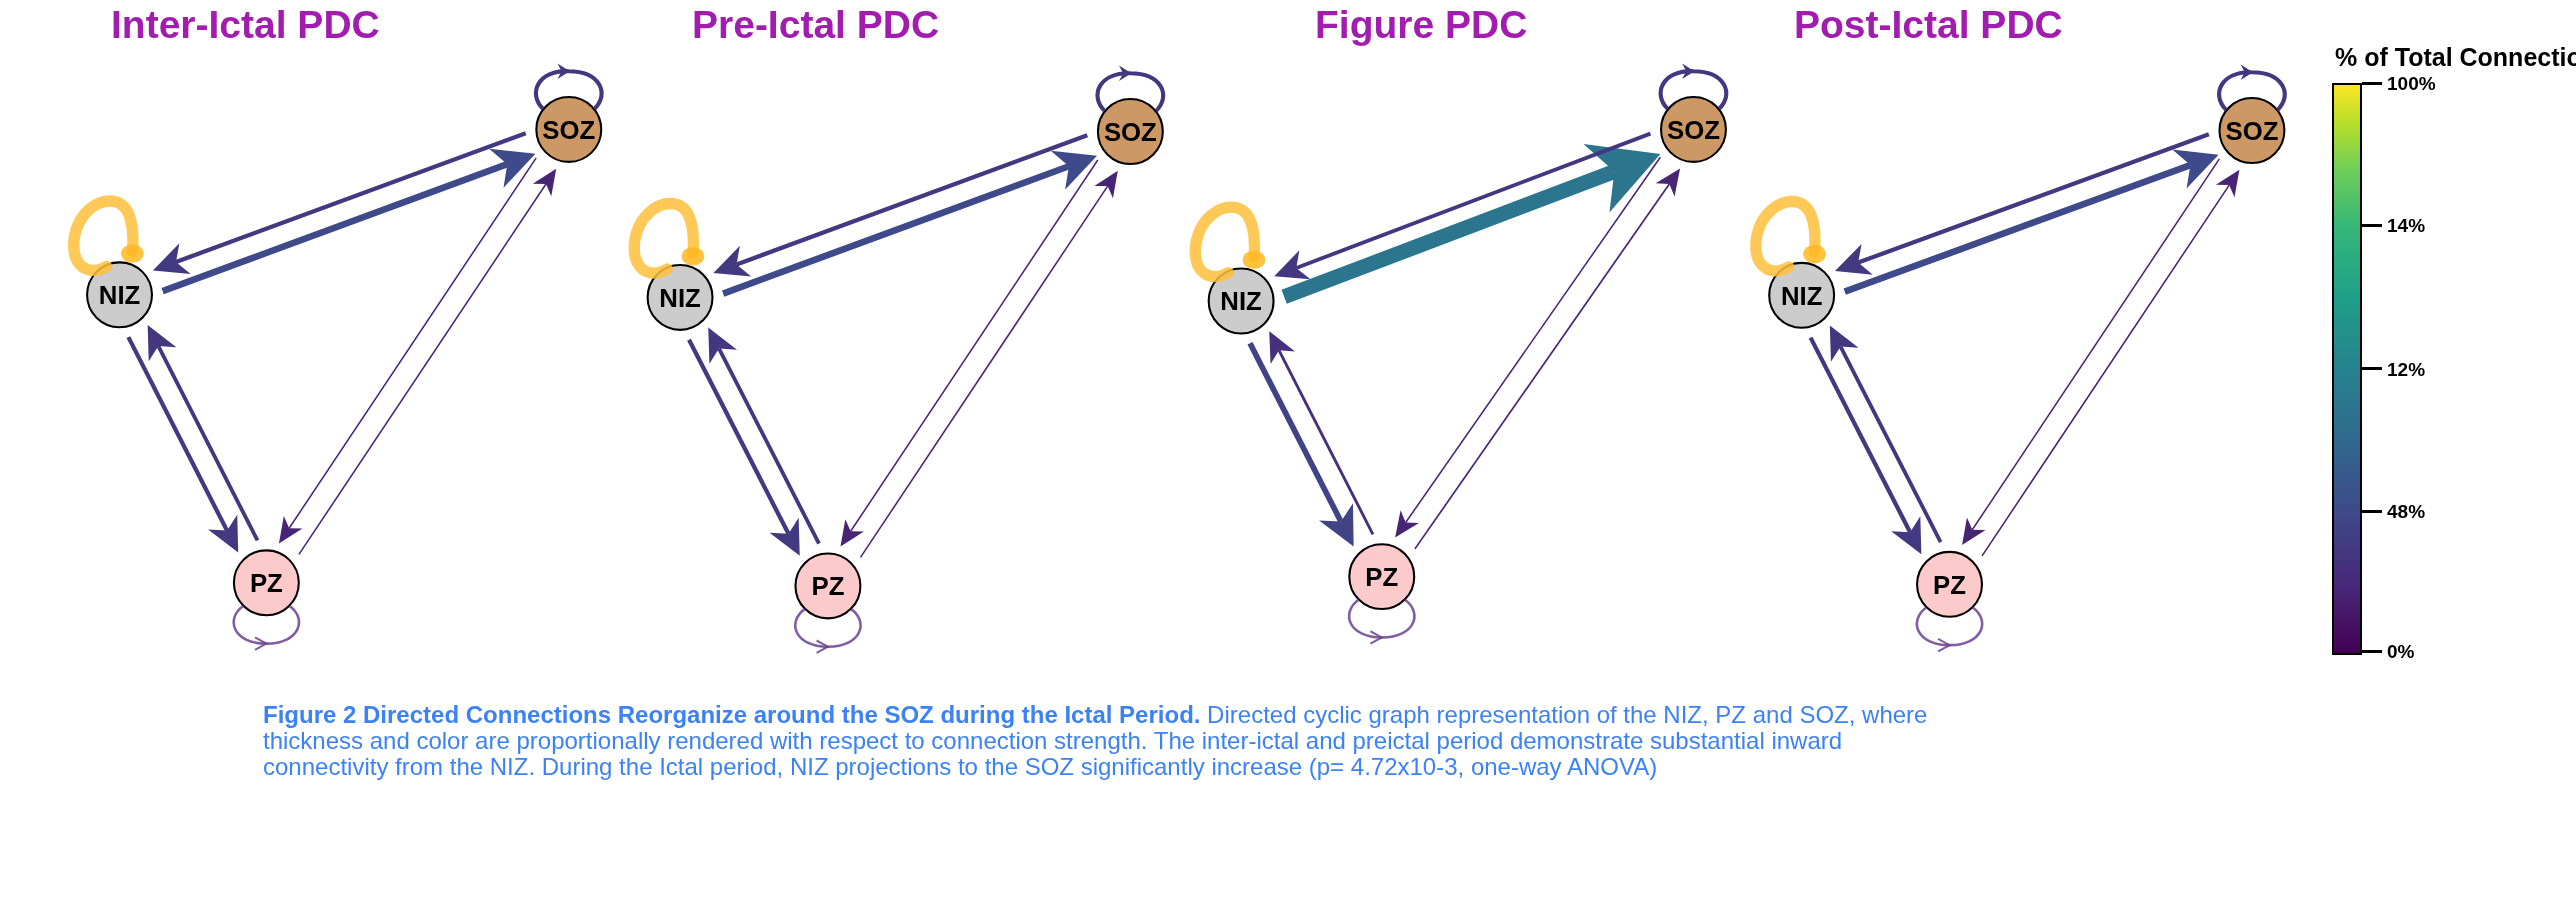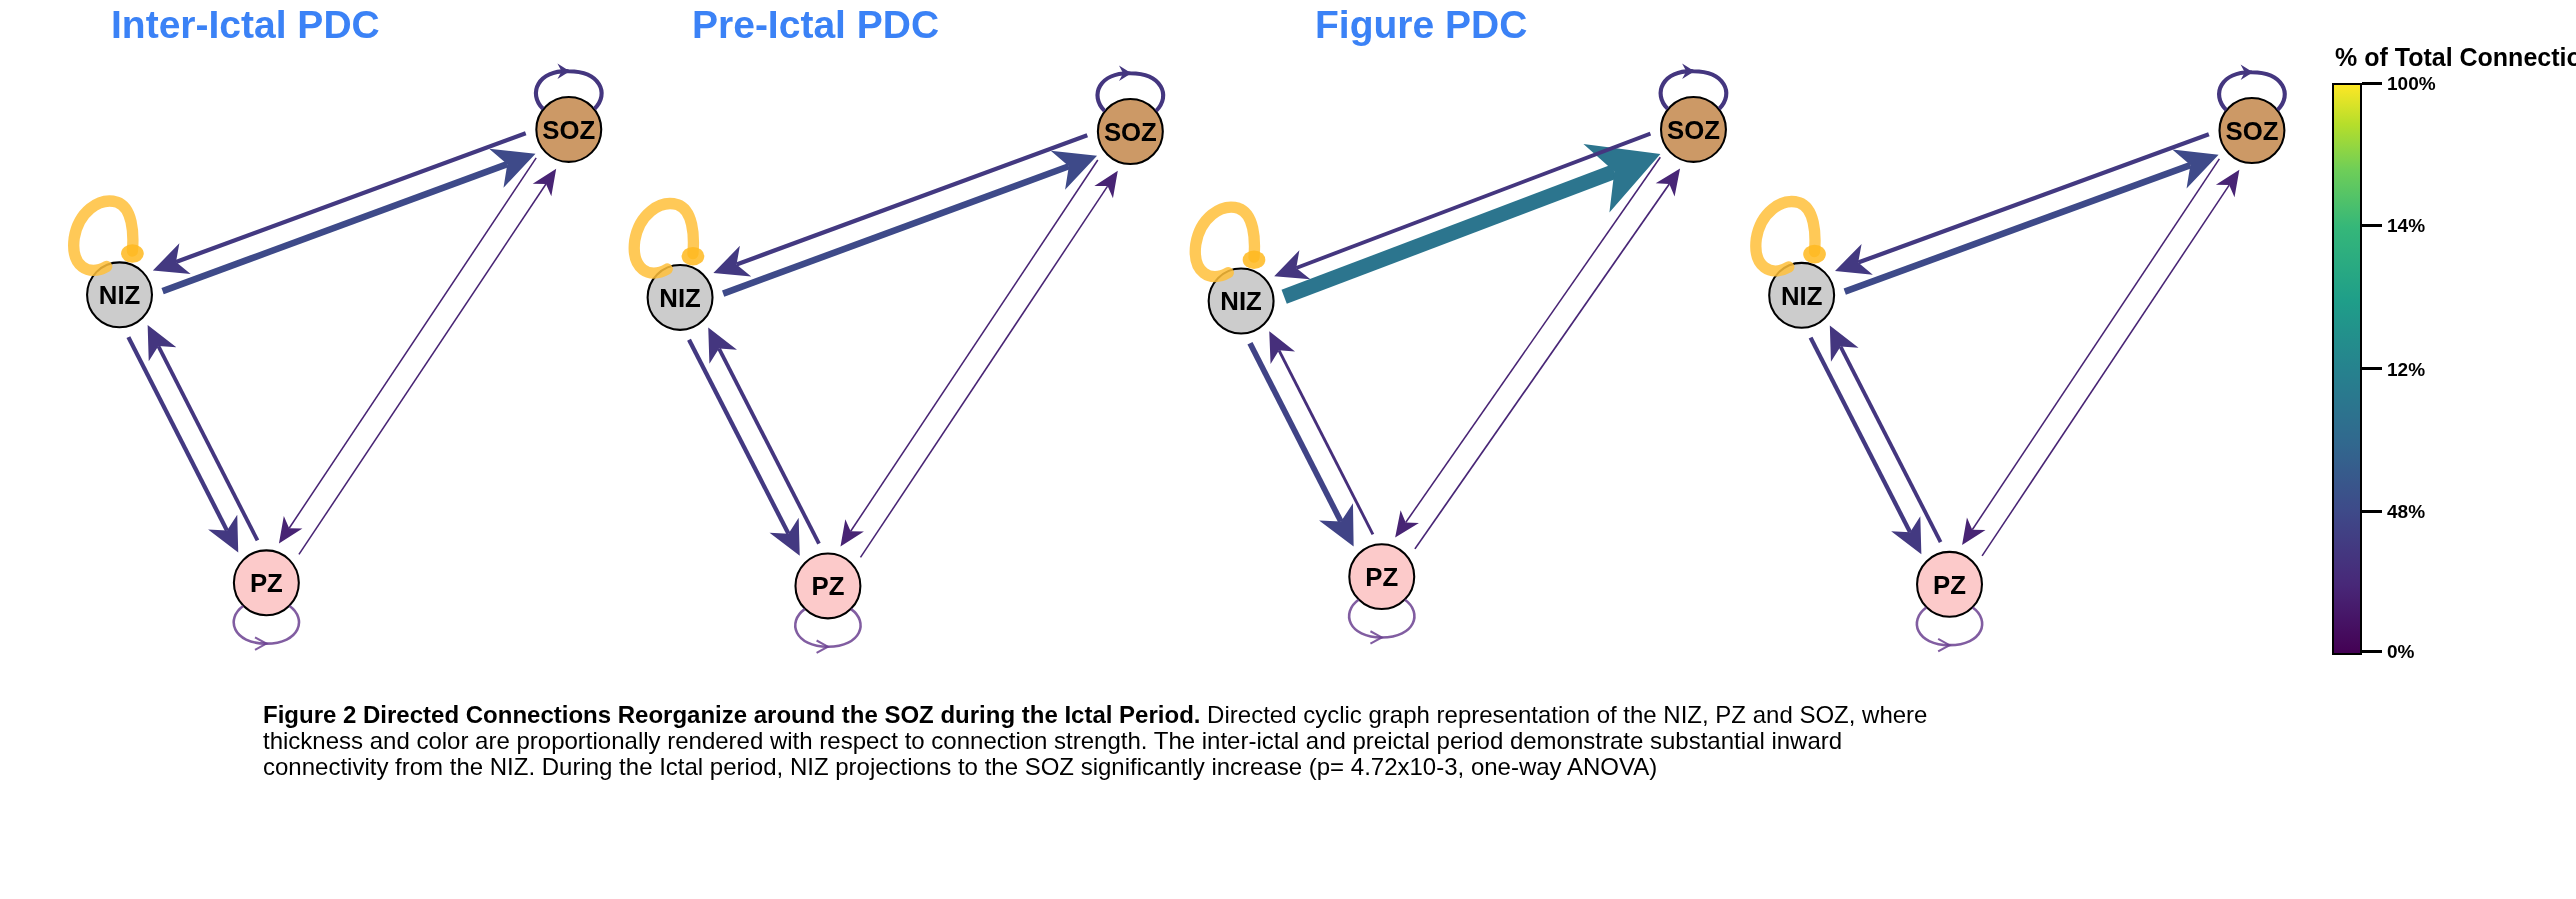--- a/index.html
+++ b/index.html
@@ -1,38 +1,39 @@
 <!DOCTYPE html>
 <html style="font-size:8.2px"><head>
 <meta charset="utf-8">
 <style>
   html, body { margin:0; padding:0; background:#ffffff; }
   body { width:2576px; height:900px; position:relative; overflow:hidden;
          font-family:"Liberation Sans", sans-serif; }
   #figure { position:absolute; left:0; top:0; width:2576px; height:670px; }
   .panel-title { position:absolute; top:3.1px; font-weight:bold; font-size:39px;
-                 color:#3b82f6; white-space:nowrap; font-family:"Liberation Sans", sans-serif; }
+                 color:#a21caf; white-space:nowrap; font-family:"Liberation Sans", sans-serif; }
   .node-label { font-family:"Liberation Sans", sans-serif; font-weight:bold; font-size:50px; }
   #colorbar { position:absolute; left:2332px; top:83px; width:30px; height:572px;
               box-sizing:border-box; border:2.6px solid #000;
               background:linear-gradient(to top,#440154 0%,#482878 12%,#3e4a89 25%,#31688e 37%,#26828e 50%,#1f9e89 62%,#35b779 75%,#6ece58 85%,#b5de2b 93%,#fde725 100%); }
   #colorbar-title { position:absolute; left:2335px; top:43px; font-size:25px; font-weight:bold; white-space:nowrap; }
   .cb-tick { position:absolute; left:2362px; width:19.6px; height:3.1px; background:#000; }
   .cb-label { position:absolute; left:2387px; font-size:19px; font-weight:bold; white-space:nowrap; }
   #caption { position:absolute; left:263px; top:702px; width:1700px; font-size:24px;
-             line-height:26px; color:#000000; }
+             line-height:26px; color:#3b82f6; }
   #caption .cap-bold { font-weight:bold; }
 </style>
 </head>
 <body>
 
 <div id="figure">
   <div class="panel-title" style="left:111px">Inter-Ictal PDC</div>
   <div class="panel-title" style="left:692px">Pre-Ictal PDC</div>
   <div class="panel-title" style="left:1315px">Figure PDC</div>
+  <div class="panel-title" style="left:1794px">Post-Ictal PDC</div>
 
   <svg id="graph-svg" width="2576" height="670" viewBox="0 0 5000 1300" xmlns="http://www.w3.org/2000/svg" style="position:absolute;left:0;top:0">
       <g>
         <line x1="315.61326291434005" y1="564.6636340864538" x2="984.6380407442128" y2="318.382723899081" stroke="rgb(62,74,137)" stroke-width="12.8"></line>
         <polygon points="1039.3405402937244,298.2456799135383 977.2936318404522,364.0514938769812 984.6380407442128,318.382723899081 949.4360611094644,288.37609924326955" fill="rgb(62,74,137)"></polygon>
         <line x1="1020.3867370856599" y1="258.33636591354616" x2="341.6322656600243" y2="508.1989637663318" stroke="rgb(67,57,129)" stroke-width="8.3"></line>
         <polygon points="296.65945970627564,524.7543200864618 348.14655351451427,471.94669117565354 341.6322656600243,508.1989637663318 370.0968268806722,531.5748481080202" fill="rgb(67,57,129)"></polygon>
         <line x1="249.1915352482777" y1="654.1550431550445" x2="440.6586951534536" y2="1029.6994024076528" stroke="rgb(67,57,129)" stroke-width="8.3"></line>
         <polygon points="462.4259996749076,1072.3938698725397 403.8899457321943,1027.526321590783 440.6586951534536,1029.6994024076528 460.4973188358042,998.6656751962771" fill="rgb(67,57,129)"></polygon>
         <line x1="499.80846475172234" y1="1048.8449568449555" x2="307.3994503239835" y2="671.4532408270397" stroke="rgb(68,54,127)" stroke-width="7.4"></line>

